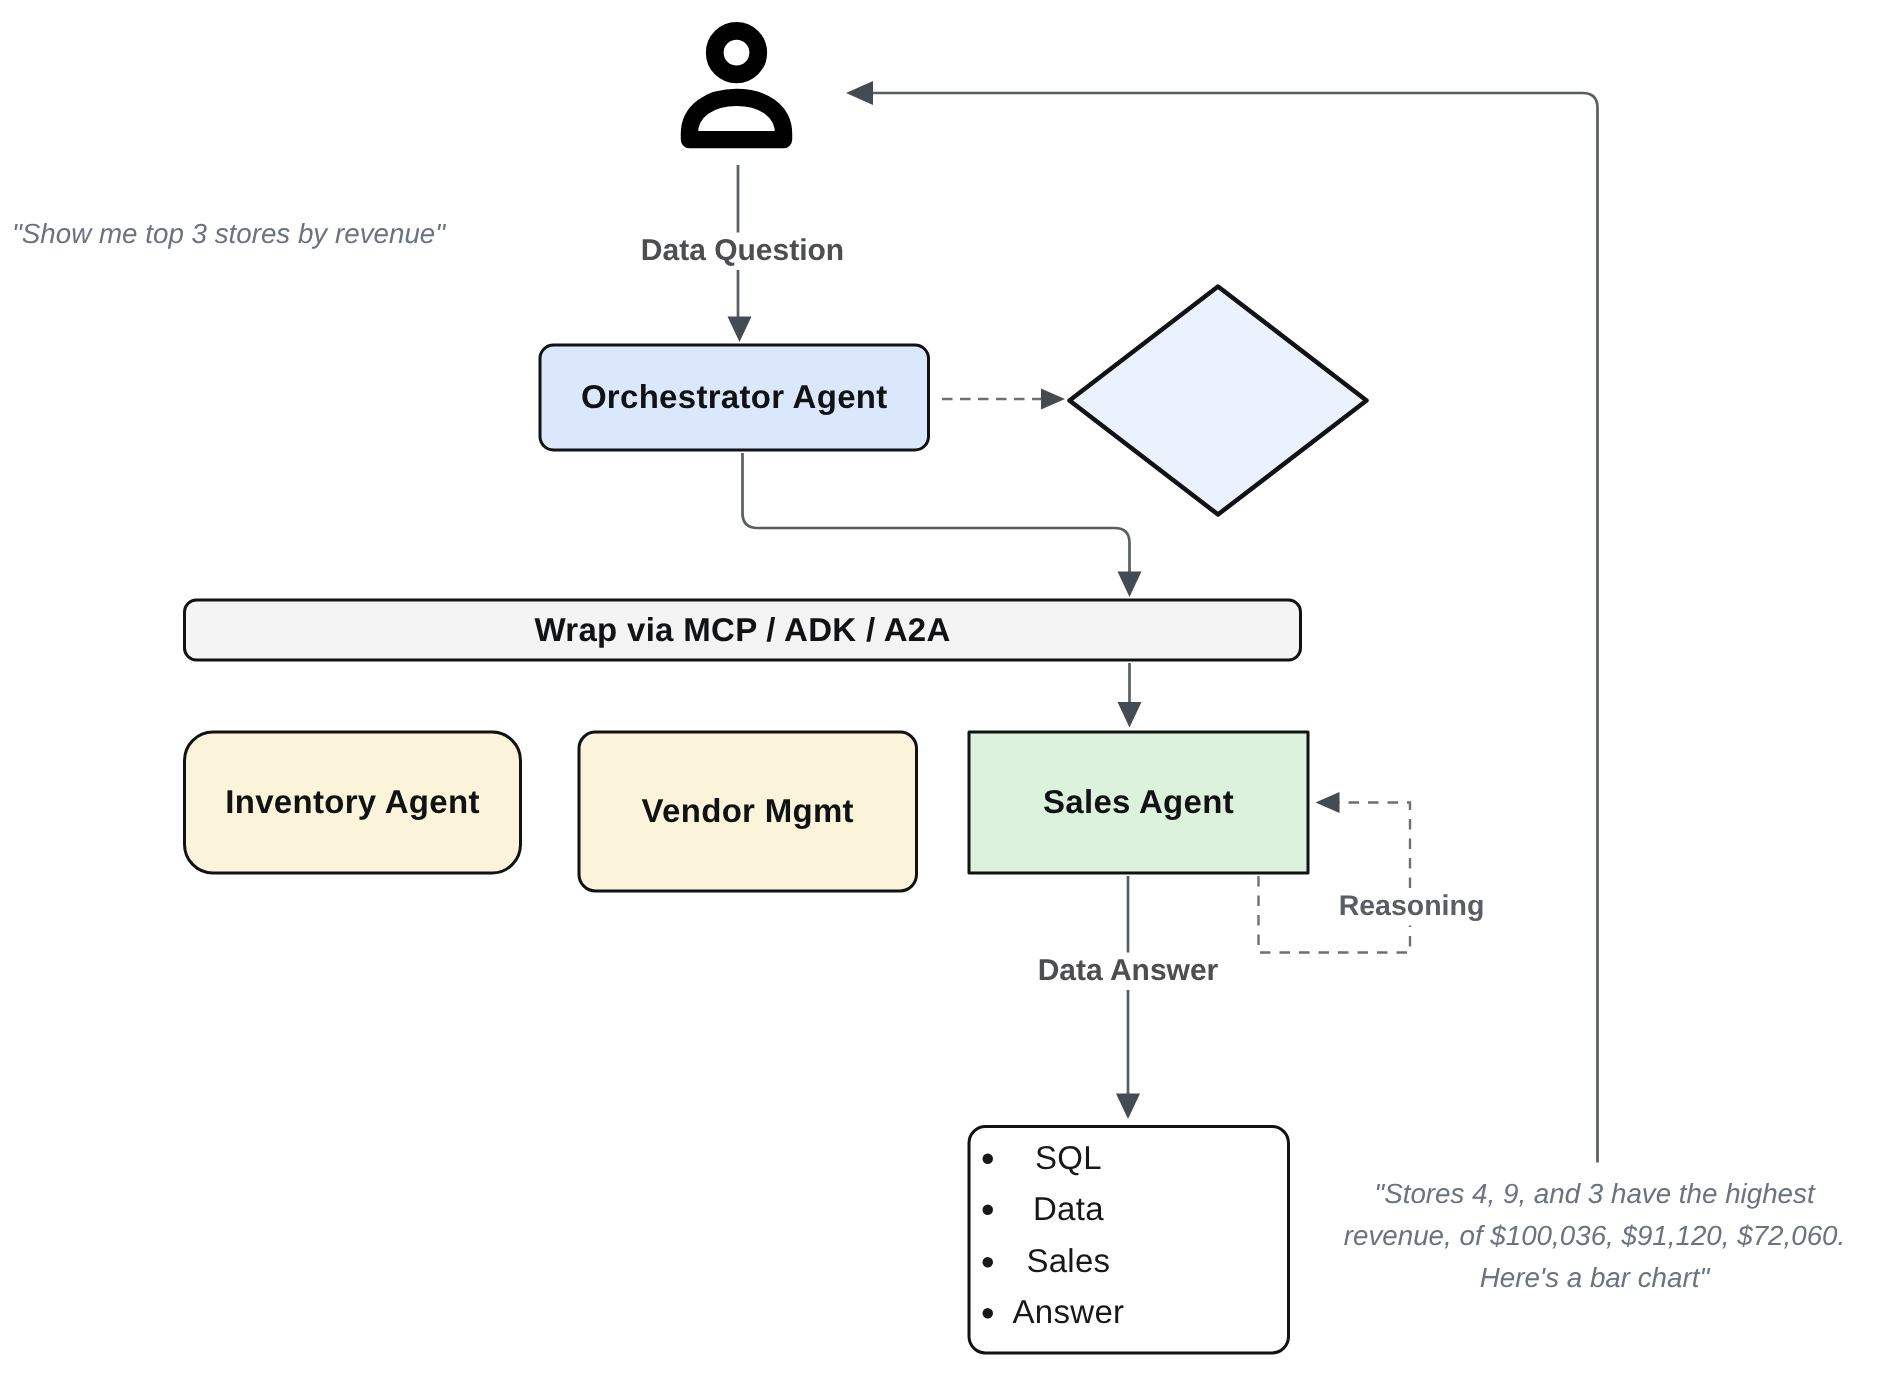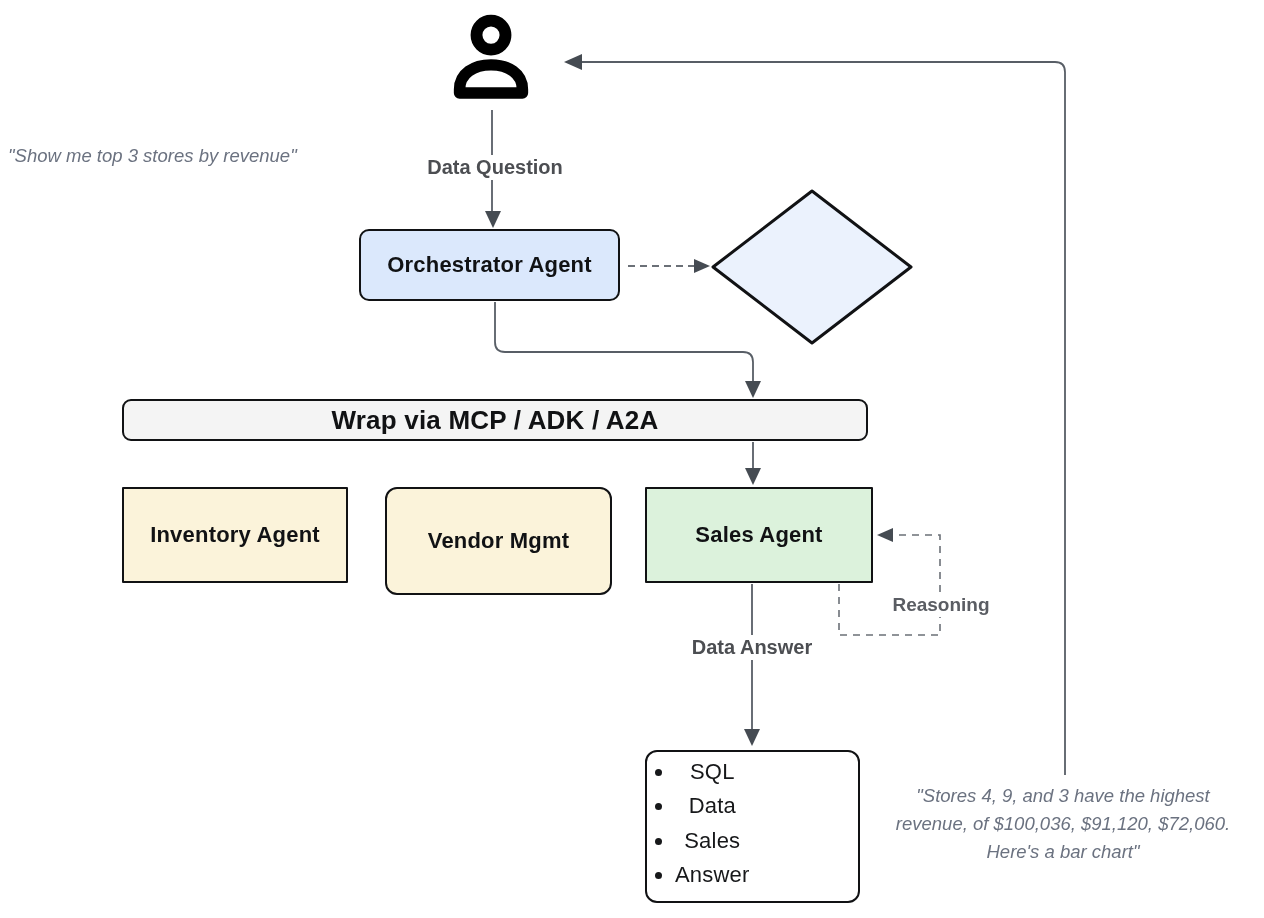--- a/index.html
+++ b/index.html
@@ -8,22 +8,22 @@
     font-family:"Liberation Sans",sans-serif;overflow:hidden;
   }
   .wires{position:absolute;left:0;top:0;width:1264px;height:918px;}
   .node{
     position:absolute;display:flex;align-items:center;justify-content:center;
     border:2.5px solid #111214;border-radius:10px;color:#111214;
     font-weight:bold;font-size:22px;text-align:center;box-sizing:border-box;
     letter-spacing:.2px;
   }
   .node-orchestrator{left:359px;top:229px;width:261px;height:72px;background:#dbe8fc;}
-  .node-bar{left:122px;top:399px;width:746px;height:42px;background:#f4f4f4;border-radius:9px;font-size:26px;border-width:2.5px;}
-  .node-inventory{left:122px;top:487px;width:226px;height:96px;background:#fbf3da;border-radius:1px;}
+  .node-bar{left:122px;top:399px;width:746px;height:42px;background:#f4f4f4;border-radius:9px;font-size:22px;border-width:2.5px;}
+  .node-inventory{left:122px;top:487px;width:226px;height:96px;background:#fbf3da;border-radius:20px;}
   .node-vendor{left:385px;top:487px;width:227px;height:108px;background:#fbf3da;border-radius:12px;}
   .node-sales{left:645px;top:487px;width:228px;height:96px;background:#dcf2dc;border-radius:1px;}
   .node-output{
     left:645px;top:750px;width:215px;height:153px;background:#ffffff;border-radius:12px;
     font-weight:normal;justify-content:flex-start;align-items:flex-start;
   }
   .node-output ul{margin:0 0 0 6px;padding-left:22px;font-size:22px;color:#17181a;}
   .node-output li{margin:5px 0;line-height:1.33;}
   .diamond-text{
     position:absolute;left:732px;top:241px;width:161px;text-align:center;color:#1c1e21;

